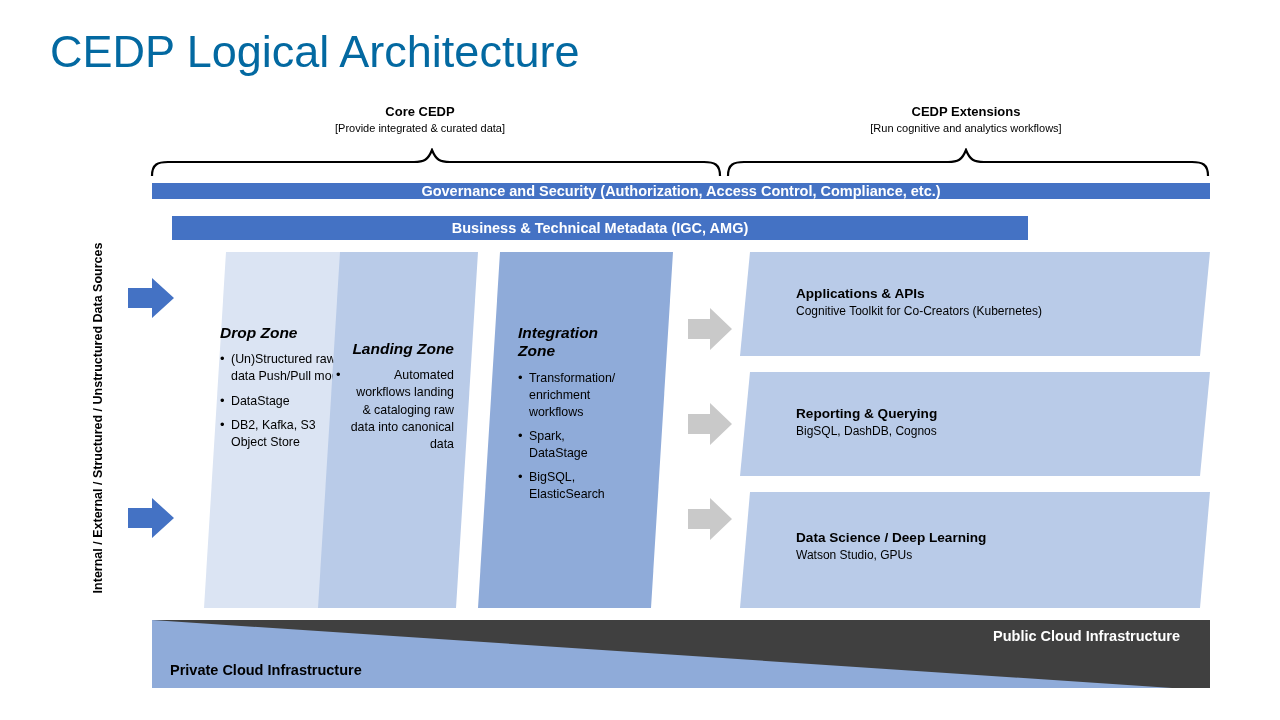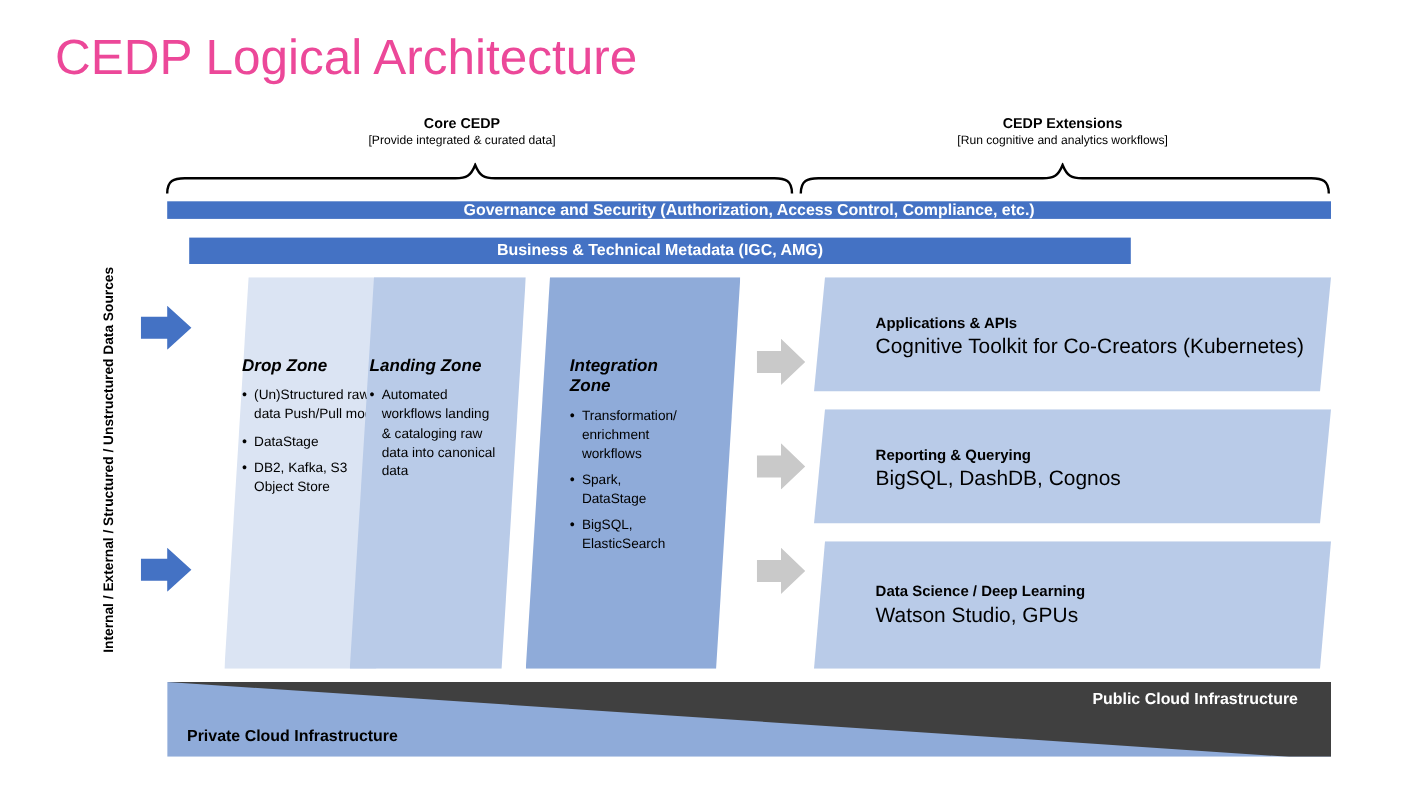--- a/index.html
+++ b/index.html
@@ -6,21 +6,21 @@
   html, body { margin:0; padding:0; }
   body {
     width:1280px; height:720px; position:relative; overflow:hidden;
     background:#ffffff;
     font-family:"Liberation Sans", sans-serif;
     color:#000000;
   }
   #title {
     position:absolute; left:50px; top:26px;
     font-size:45px; font-weight:400; letter-spacing:0px;
-    color:#ec4899; white-space:nowrap;
+    color:#0369a1; white-space:nowrap;
   }
 
   
   .group-head { position:absolute; text-align:center; }
   .group-head .gh-title { font-size:13px; font-weight:bold; }
   .group-head .gh-sub   { font-size:11px; font-weight:normal; margin-top:3px; }
 
   .brace { position:absolute; }
 
   
@@ -61,21 +61,21 @@
     padding-left:11px; margin-bottom:7px;
   }
   .zone-list li:before {
     content:"\2022"; position:absolute; left:0; top:-1px; font-size:13px;
   }
 
   
   .ext { position:absolute; }
   .ext-text { position:absolute; left:0; top:0; width:100%; padding:0 12px; }
   .ext-title { font-size:13.6px; font-weight:bold; margin-bottom:3px; }
-  .ext-sub { font-size:19px; line-height:1.3; }
+  .ext-sub { font-size:12px; line-height:1.3; }
 
   
   .arrow { position:absolute; }
 
   
   #infra { position:absolute; left:152px; top:620px; width:1058px; height:68px; }
   .infra-label { position:absolute; font-weight:bold; font-size:14.5px; }
   #priv-label { left:18px; top:42px; color:#000000; }
   #pub-label  { right:30px; top:8px; color:#ffffff; }
 </style>
@@ -134,21 +134,21 @@
       <li>DataStage</li>
       <li>DB2, Kafka,  S3 Object Store</li>
     </ul>
   </div>
 </div>
 
 <div class="zone" style="left:318px; top:252px; width:160px; height:356px;">
   <svg class="inner" width="160" height="356" viewBox="0 0 160 356" preserveAspectRatio="none">
     <polygon points="22,0 160,0 138,356 0,356" fill="#b9cbe8"></polygon>
   </svg>
-  <div class="zone-text" style="top:72px; padding-left:18px; padding-right:24px;">
+  <div class="zone-text" style="top:88px; padding-left:18px; padding-right:24px;text-align:right;">
     <div class="zone-title">Landing Zone</div>
     <ul class="zone-list">
       <li>Automated workflows landing &amp; cataloging raw data into canonical data</li>
     </ul>
   </div>
 </div>
 
 <div class="zone" style="left:478px; top:252px; width:195px; height:356px;">
   <svg class="inner" width="195" height="356" viewBox="0 0 195 356" preserveAspectRatio="none">
     <polygon points="22,0 195,0 173,356 0,356" fill="#8fabd9"></polygon>

